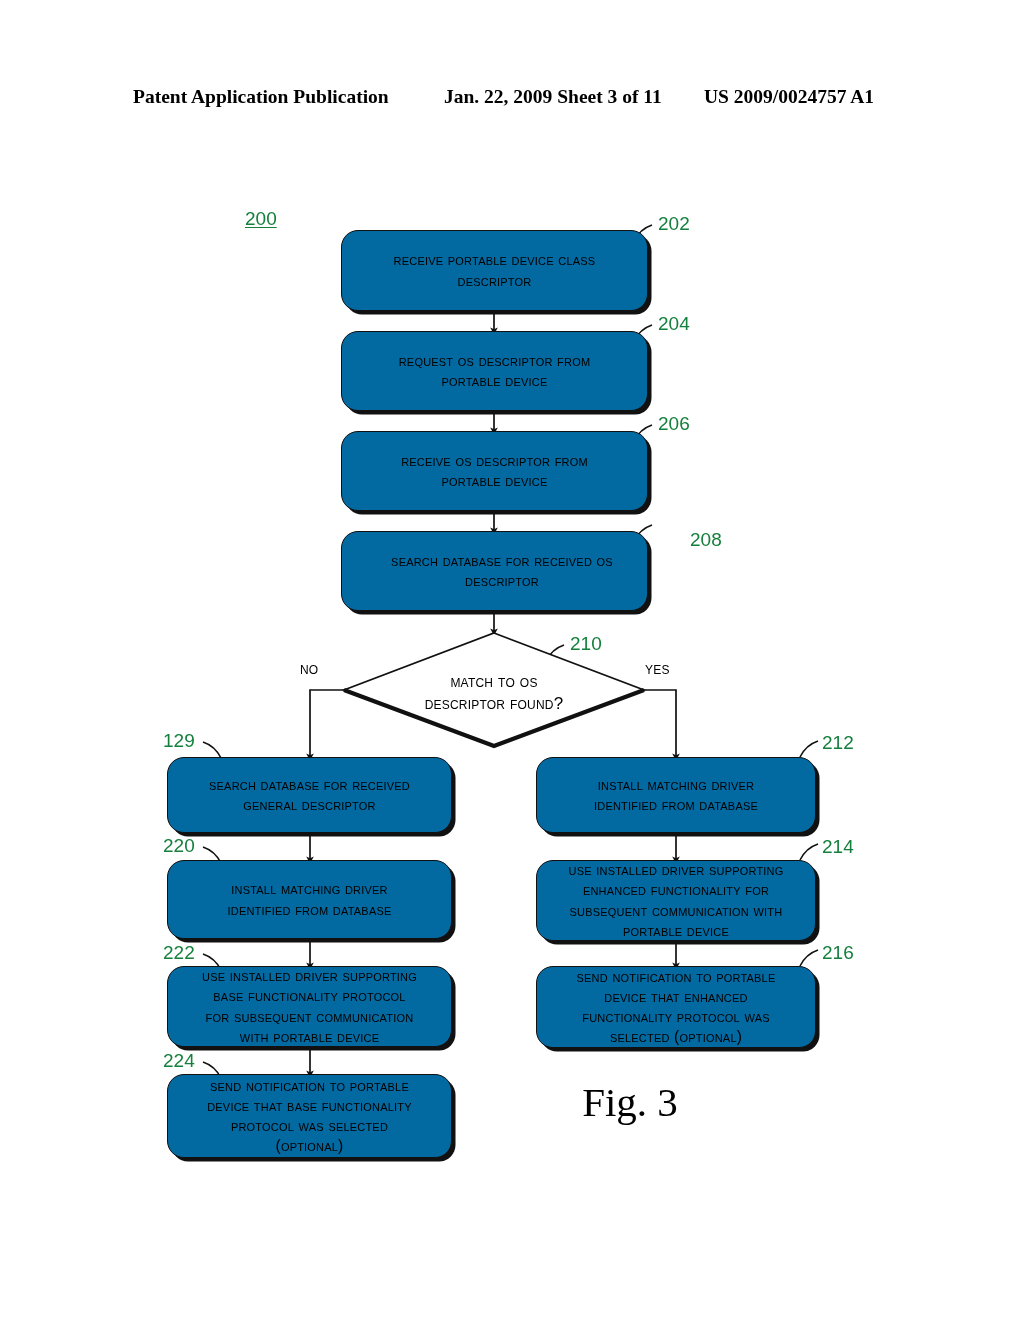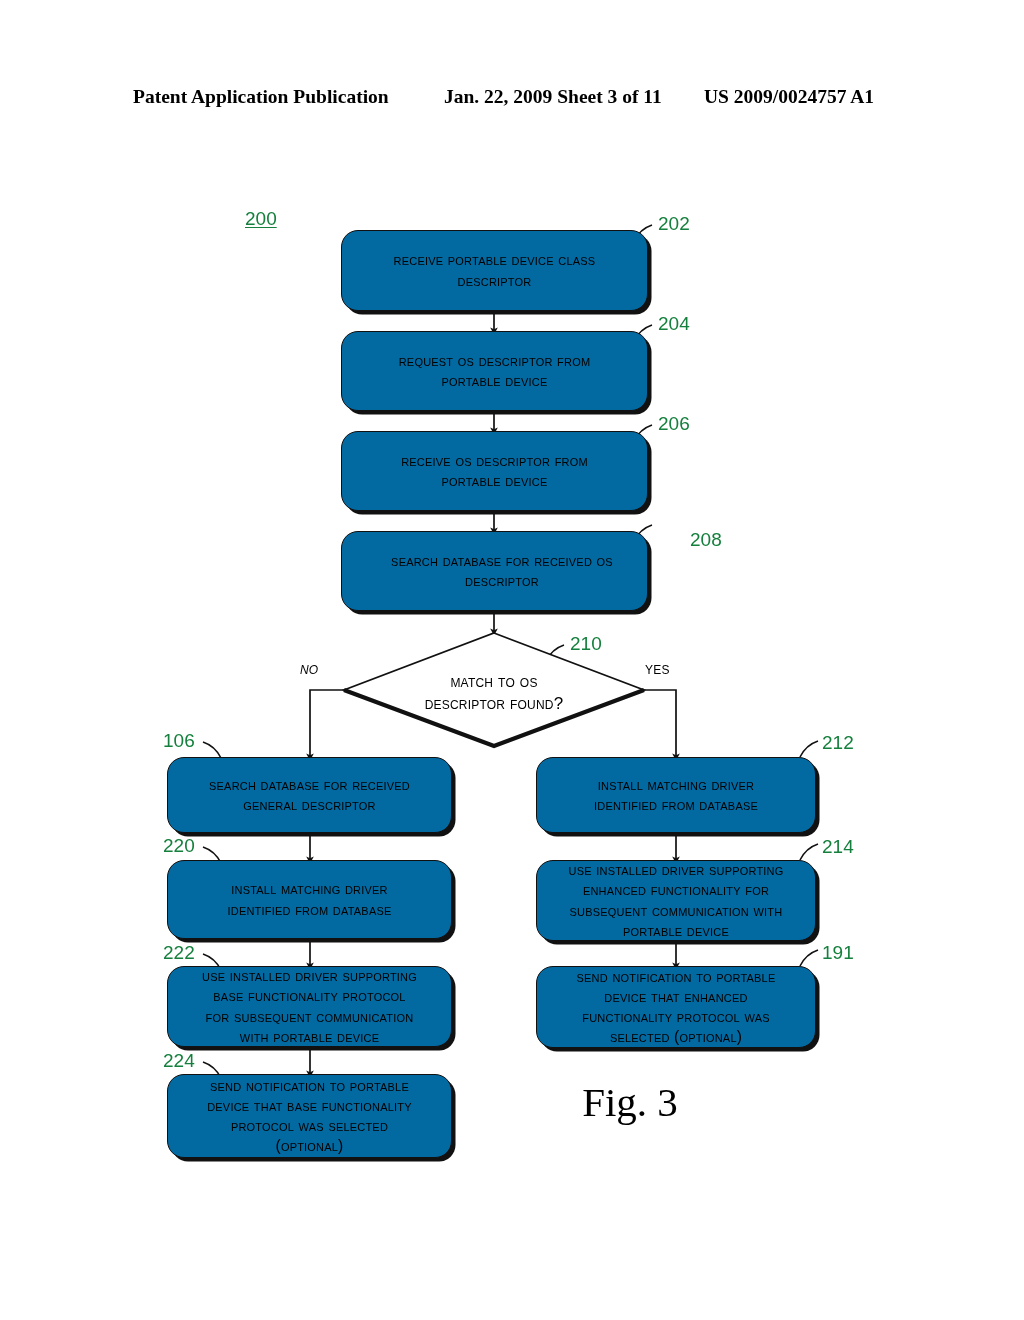--- a/index.html
+++ b/index.html
@@ -129,21 +129,21 @@
   <span class="txt">Search Database for Received OS
 Descriptor</span>
 </div>
 <div class="ref" style="left:690px;top:513px;margin-top:16px;">208</div>
 
 <div id="diamond">
   <span class="dtxt">Match to OS
 Descriptor Found?</span>
 </div>
 <div class="ref" style="left:570px;top:633px;text-align:center;">210</div>
-<div class="blabel" style="left:300px;top:659px;font-style:italic;">No</div>
+<div class="blabel" style="left:300px;top:659px;">No</div>
 <div class="blabel" style="left:645px;top:659px;">Yes</div>
 
 <div class="box" style="left:536px;top:757px;width:280px;height:76px;">
   <span class="txt">Install Matching Driver
 Identified from Database</span>
 </div>
 <div class="ref" style="left:822px;top:732px;">212</div>
 
 <div class="box" style="left:536px;top:860px;width:280px;height:81px;">
   <span class="txt">Use Installed Driver Supporting
@@ -152,27 +152,27 @@
 Portable Device</span>
 </div>
 <div class="ref" style="left:822px;top:836px;">214</div>
 
 <div class="box" style="left:536px;top:966px;width:280px;height:82px;">
   <span class="txt">Send Notification to Portable
 Device that Enhanced
 Functionality Protocol was
 Selected (Optional)</span>
 </div>
-<div class="ref" style="left:822px;top:942px;">191</div>
+<div class="ref" style="left:822px;top:942px;">216</div>
 
 <div class="box" style="left:167px;top:757px;width:285px;height:76px;">
   <span class="txt">Search Database for Received
 General Descriptor</span>
 </div>
-<div class="ref" style="left:163px;top:730px;">106</div>
+<div class="ref" style="left:163px;top:730px;">129</div>
 
 <div class="box" style="left:167px;top:860px;width:285px;height:79px;">
   <span class="txt">Install Matching Driver
 Identified from Database</span>
 </div>
 <div class="ref" style="left:163px;top:835px;">220</div>
 
 <div class="box" style="left:167px;top:966px;width:285px;height:81px;">
   <span class="txt">Use Installed Driver Supporting
 Base Functionality Protocol

